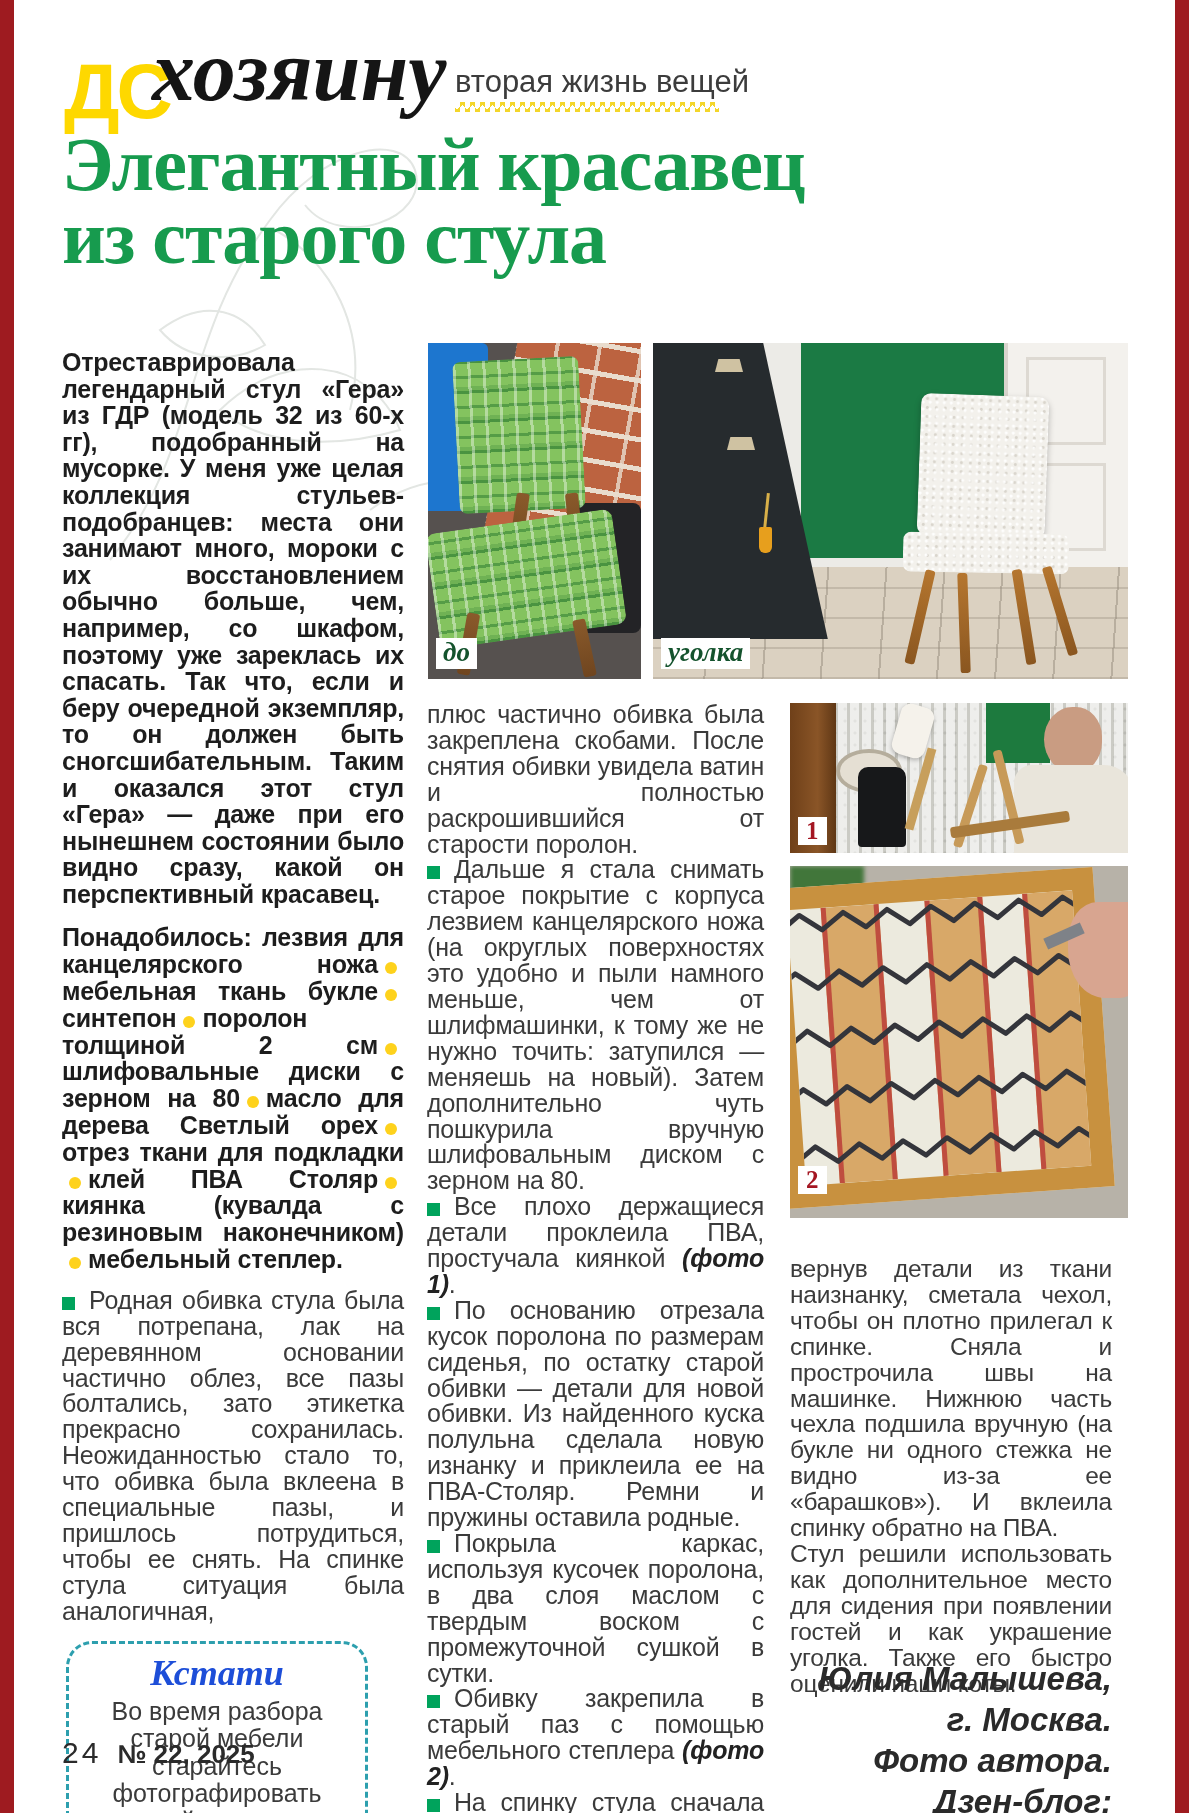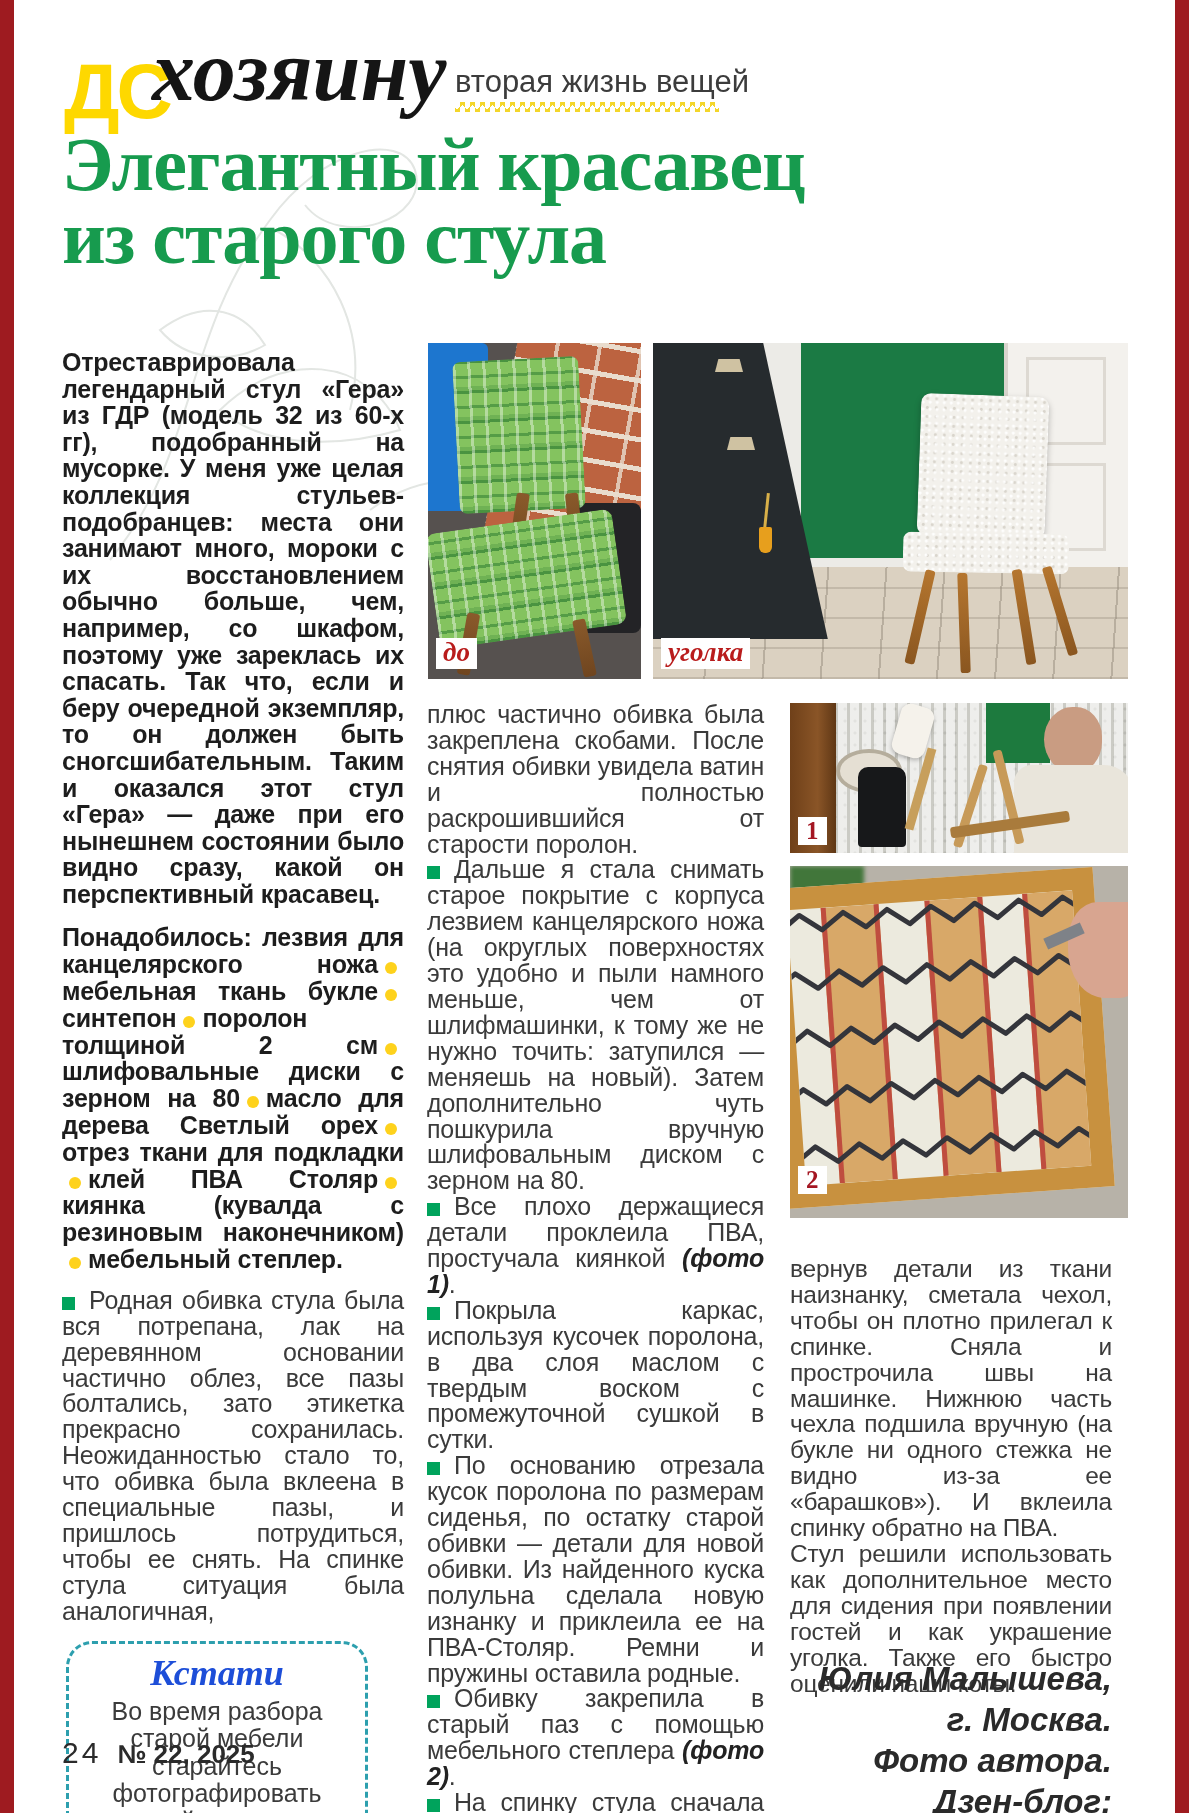--- a/index.html
+++ b/index.html
@@ -50,21 +50,21 @@
   .author-block{margin-top:8px;text-align:right;}
   .author-line{font-style:italic;font-weight:600;font-size:33px;line-height:41px;color:#2a2a2a;}
 
   
   .footer{position:absolute;left:62px;top:1736px;z-index:2;color:#2b2b2b;}
   .footer .pn{font-size:30px;letter-spacing:3px;}
   .footer .issue{font-size:26px;font-weight:600;margin-left:16px;}
 
   
   .photo{position:absolute;overflow:hidden;z-index:1;background:#777;}
-  .photo-label{position:absolute;left:8px;bottom:10px;background:#fff;color:#b91c1c;z-index:4;
+  .photo-label{position:absolute;left:8px;bottom:10px;background:#fff;color:#14532d;z-index:4;
         font-family:"Liberation Serif",serif;font-style:italic;font-weight:700;font-size:27px;
         line-height:29px;padding:0 7px 2px;}
   .photo-badge{position:absolute;left:8px;bottom:8px;background:#fff;color:#a41622;z-index:4;
         font-family:"Liberation Serif",serif;font-weight:700;font-size:25px;line-height:27px;padding:0 8px 1px;}
 
   
   .photo-before{left:428px;top:343px;width:213px;height:336px;background:#56514f;}
   .pb-bin{position:absolute;left:-6px;top:0;width:66px;height:168px;background:#1d76cf;border-radius:6px;}
   .pb-brick{position:absolute;right:-30px;top:-30px;width:170px;height:260px;background:#bc6340;
         background-image:repeating-linear-gradient(0deg,transparent 0 24px,#e9dccd 24px 29px),
@@ -213,22 +213,22 @@
     <div class="pa-leg l2"></div>
     <div class="pa-leg l3"></div>
     <div class="pa-leg l4"></div>
     <span class="photo-label">уголка</span>
   </div>
 
   <div class="col col-mid">
       <p class="para"><span>плюс частично обивка была закреплена скобами. После снятия обивки увидела ватин и полностью раскрошившийся от старости поролон.</span></p>
       <p class="para"><span class="sq"></span><span>Дальше я стала снимать старое покрытие с корпуса лезвием канцелярского ножа (на округлых поверхностях это удобно и пыли намного меньше, чем от шлифмашинки, к тому же не нужно точить: затупился — меняешь на новый). Затем дополнительно чуть пошкурила вручную шлифовальным диском с зерном на 80.</span></p>
       <p class="para"><span class="sq"></span><span>Все плохо держащиеся детали проклеила ПВА, простучала киянкой </span><span class="bold-italic">(фото 1)</span><span>.</span></p>
+      <p class="para"><span class="sq"></span><span>По основанию отрезала кусок поролона по размерам сиденья, по остатку старой обивки — детали для новой обивки. Из найденного куска полульна сделала новую изнанку и приклеила ее на ПВА-Столяр. Ремни и пружины оставила родные.</span></p>
       <p class="para"><span class="sq"></span><span>Покрыла каркас, используя кусочек поролона, в два слоя маслом с твердым воском с промежуточной сушкой в сутки.</span></p>
-      <p class="para"><span class="sq"></span><span>По основанию отрезала кусок поролона по размерам сиденья, по остатку старой обивки — детали для новой обивки. Из найденного куска полульна сделала новую изнанку и приклеила ее на ПВА-Столяр. Ремни и пружины оставила родные.</span></p>
       <p class="para"><span class="sq"></span><span>Обивку закрепила в старый паз с помощью мебельного степлера </span><span class="bold-italic">(фото 2)</span><span>.</span></p>
       <p class="para"><span class="sq"></span><span>На спинку стула сначала изготовила чехол из синтепона, затем прямо по месту, вы-</span></p>
     </div>
 
   <div class="photo photo1">
     <div class="p1-door"></div>
     <div class="p1-green"></div>
     <div class="p1-head"></div>
     <div class="p1-body"></div>
     <div class="p1-pot"></div>

